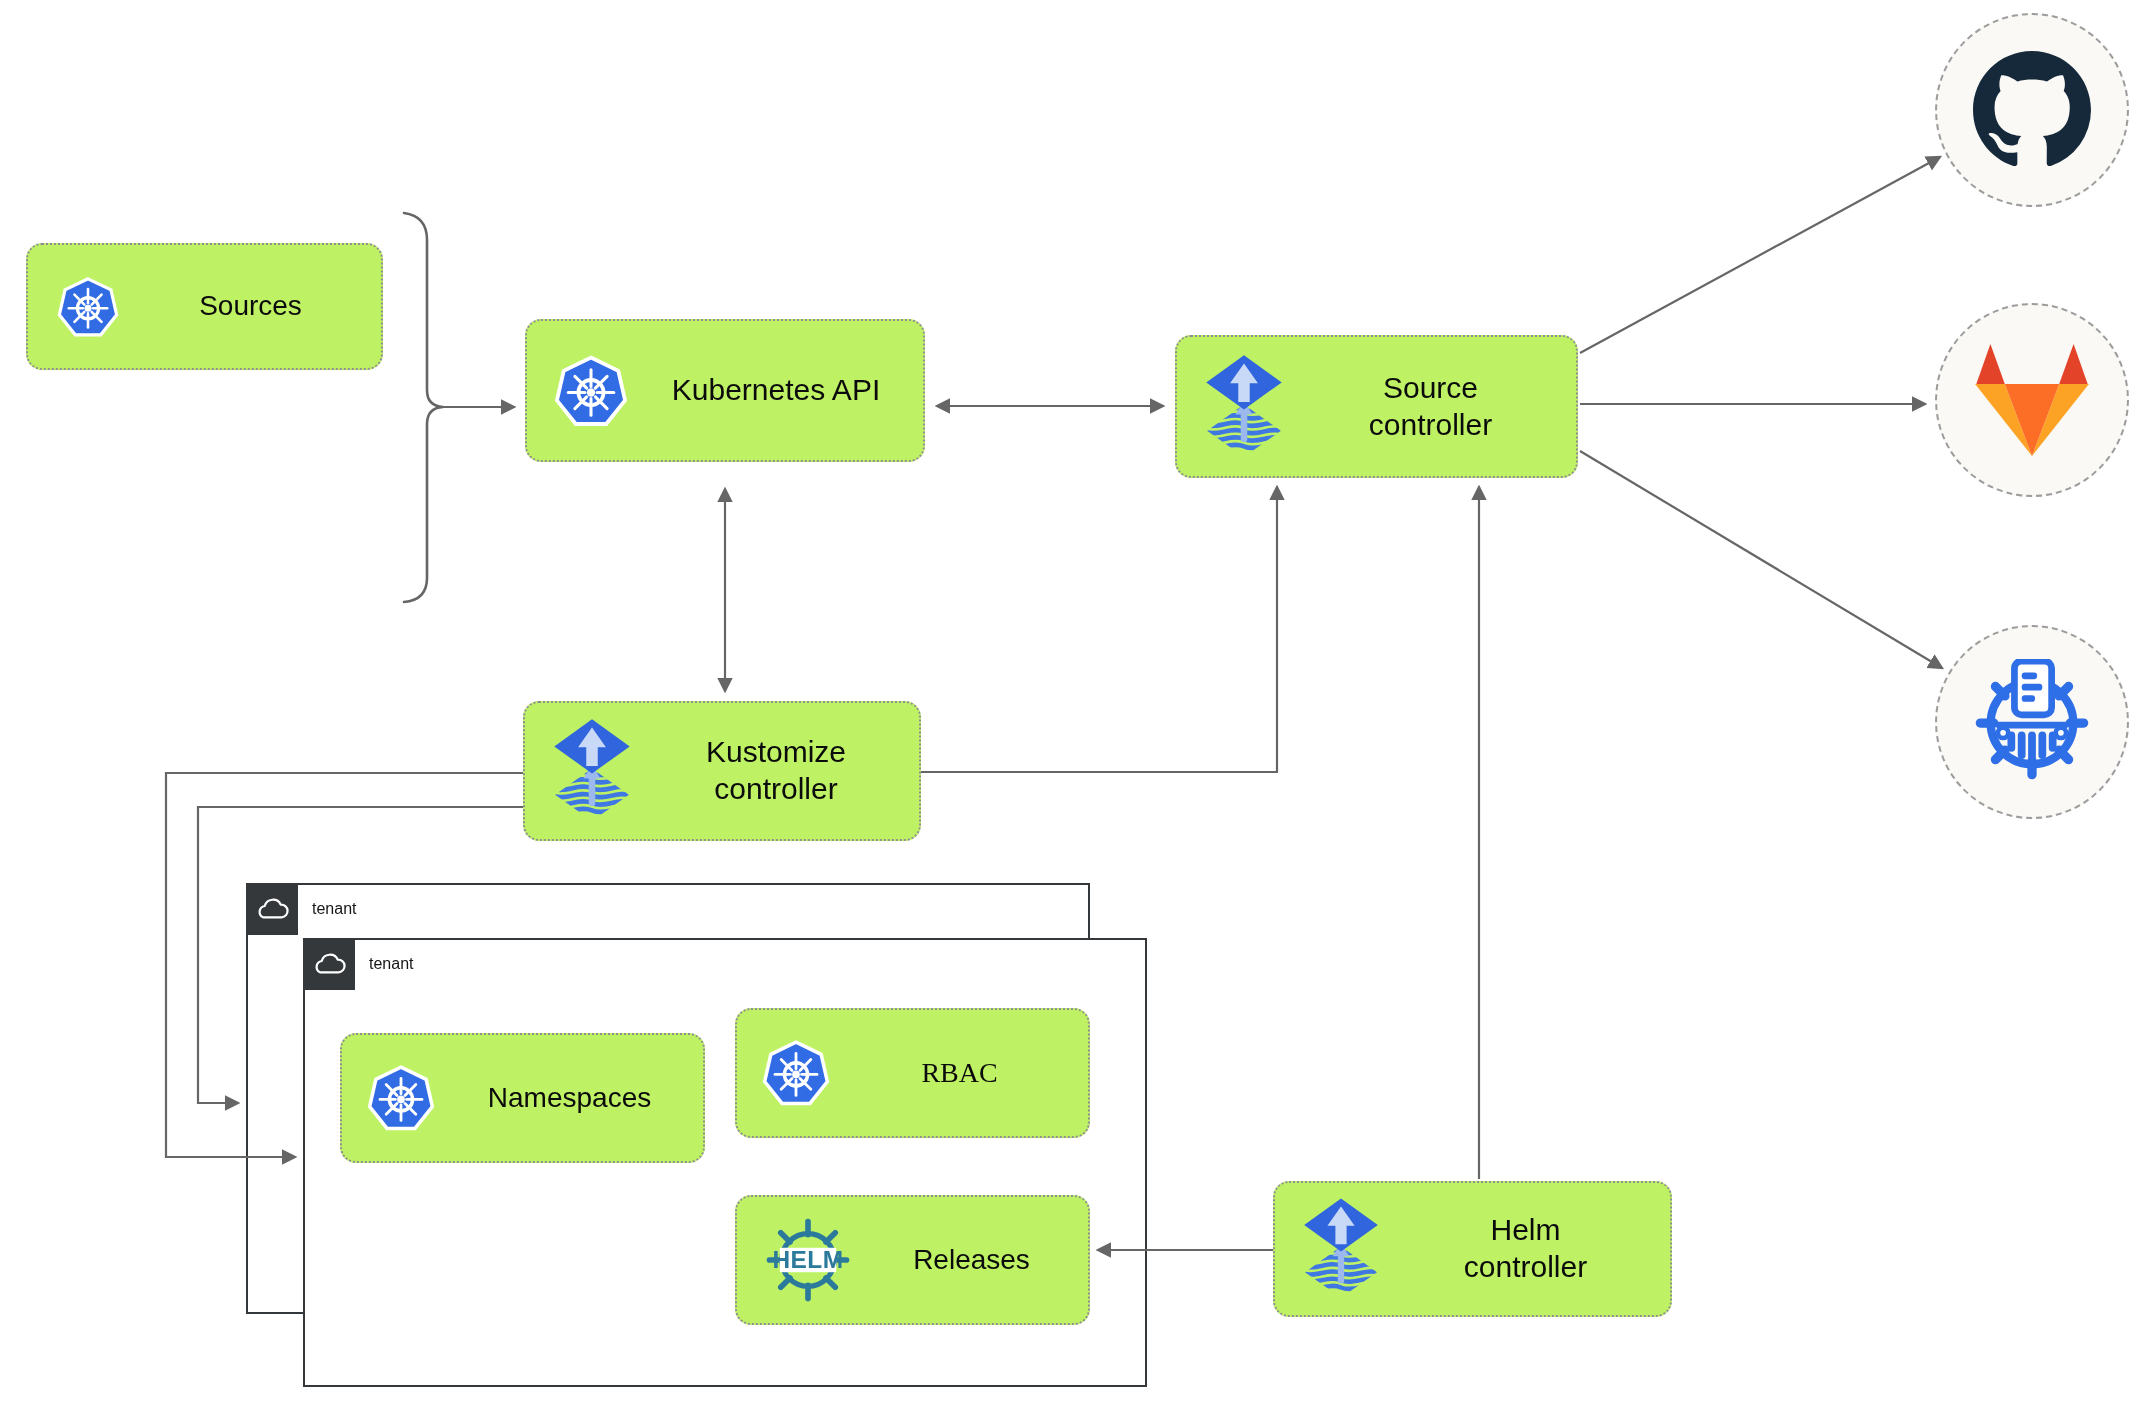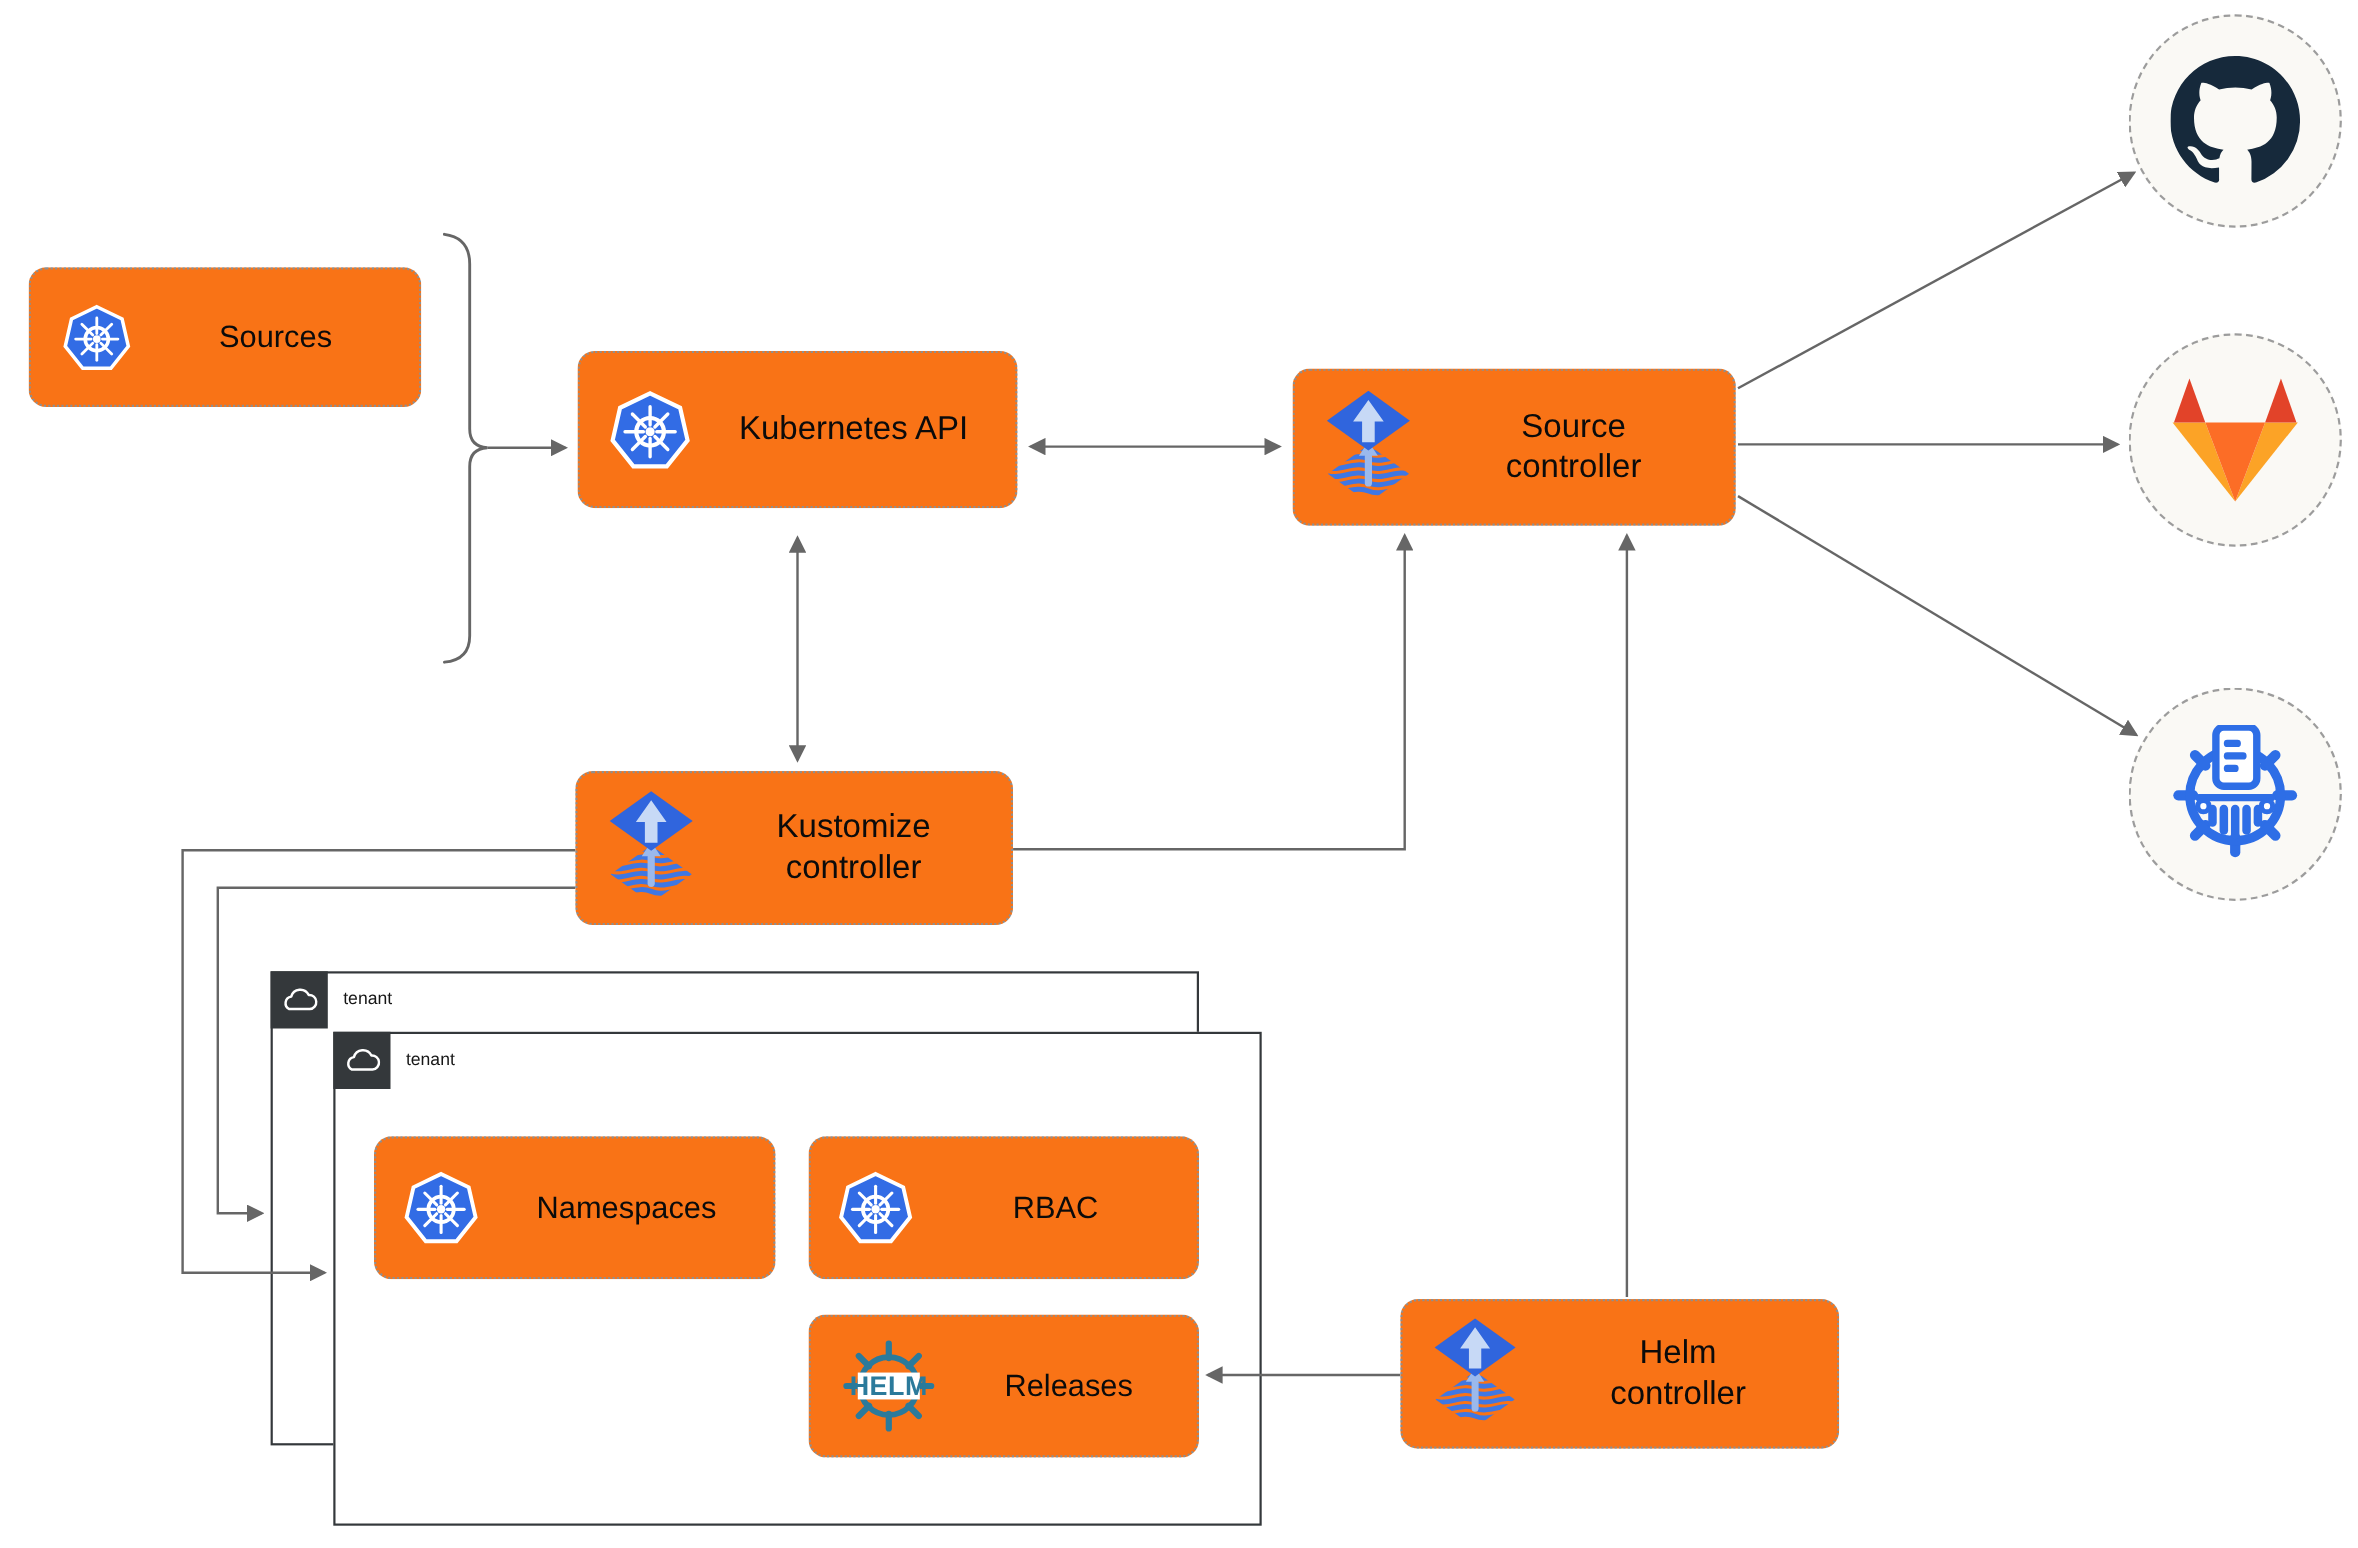--- a/index.html
+++ b/index.html
@@ -2,21 +2,21 @@
 <html><head>
 <meta charset="utf-8">
 <style>
   html,body{margin:0;padding:0;background:#ffffff;}
   .stage{
     position:relative;width:2144px;height:1407px;background:#ffffff;
     font-family:"Liberation Sans", sans-serif;color:#0b0b0b;overflow:hidden;
   }
   
   .node{
-    position:absolute;background:#f97316;border:2px dotted #8f8f8f;border-radius:16px;
+    position:absolute;background:#bef264;border:2px dotted #8f8f8f;border-radius:16px;
     display:flex;align-items:center;box-sizing:border-box;
   }
   .node .icon{flex:0 0 auto;display:flex;align-items:center;justify-content:center;}
   .node .lbl{flex:1;text-align:center;white-space:pre-line;line-height:1.22;color:#0b0b0b;}
   .node.big .lbl{font-size:30px;}
   .node.side .lbl{font-size:28px;}
   .node.inner .lbl{font-size:28px;}
   .node.big .icon{margin-left:26px;}
   .node.side .icon{margin-left:28px;}
   .node.inner .icon{margin-left:24px;}
@@ -202,21 +202,21 @@
 
   <div class="node inner" style="left:340px;top:1033px;width:365px;height:130px;">
     <span class="icon">
       <svg width="70" height="70">
           <use href="#sym-k8s"></use>
         </svg>
       </span>
     <span class="lbl">Namespaces</span>
   </div>
 
-  <div class="node inner" style="left:735px;top:1033px;width:355px;height:130px;">
+  <div class="node inner" style="left:735px;top:1008px;width:355px;height:130px;font-family:Liberation Serif, serif;">
     <span class="icon">
       <svg width="70" height="70">
           <use href="#sym-k8s"></use>
         </svg>
       </span>
     <span class="lbl">RBAC</span>
   </div>
 
 
   <div class="node inner" style="left:735px;top:1195px;width:355px;height:130px;">

